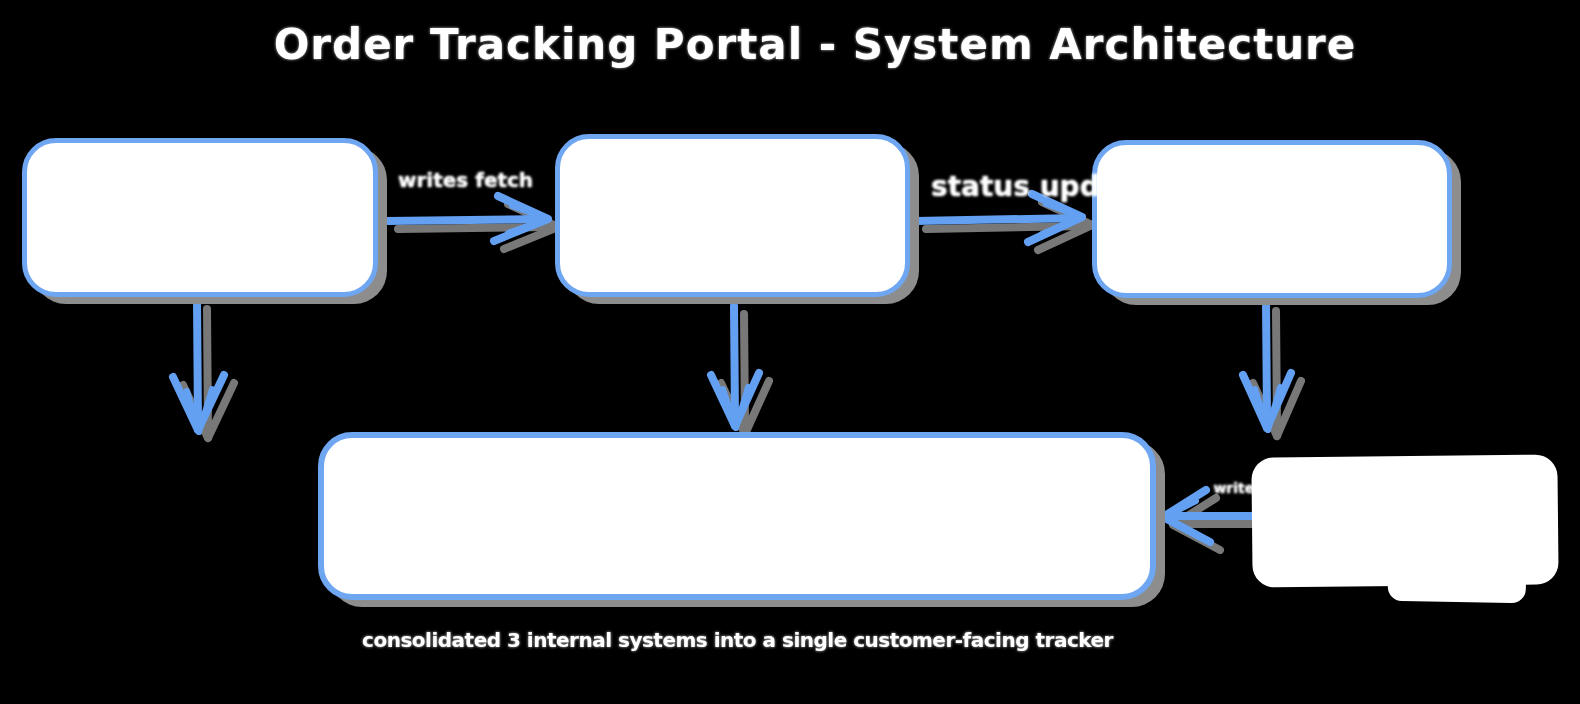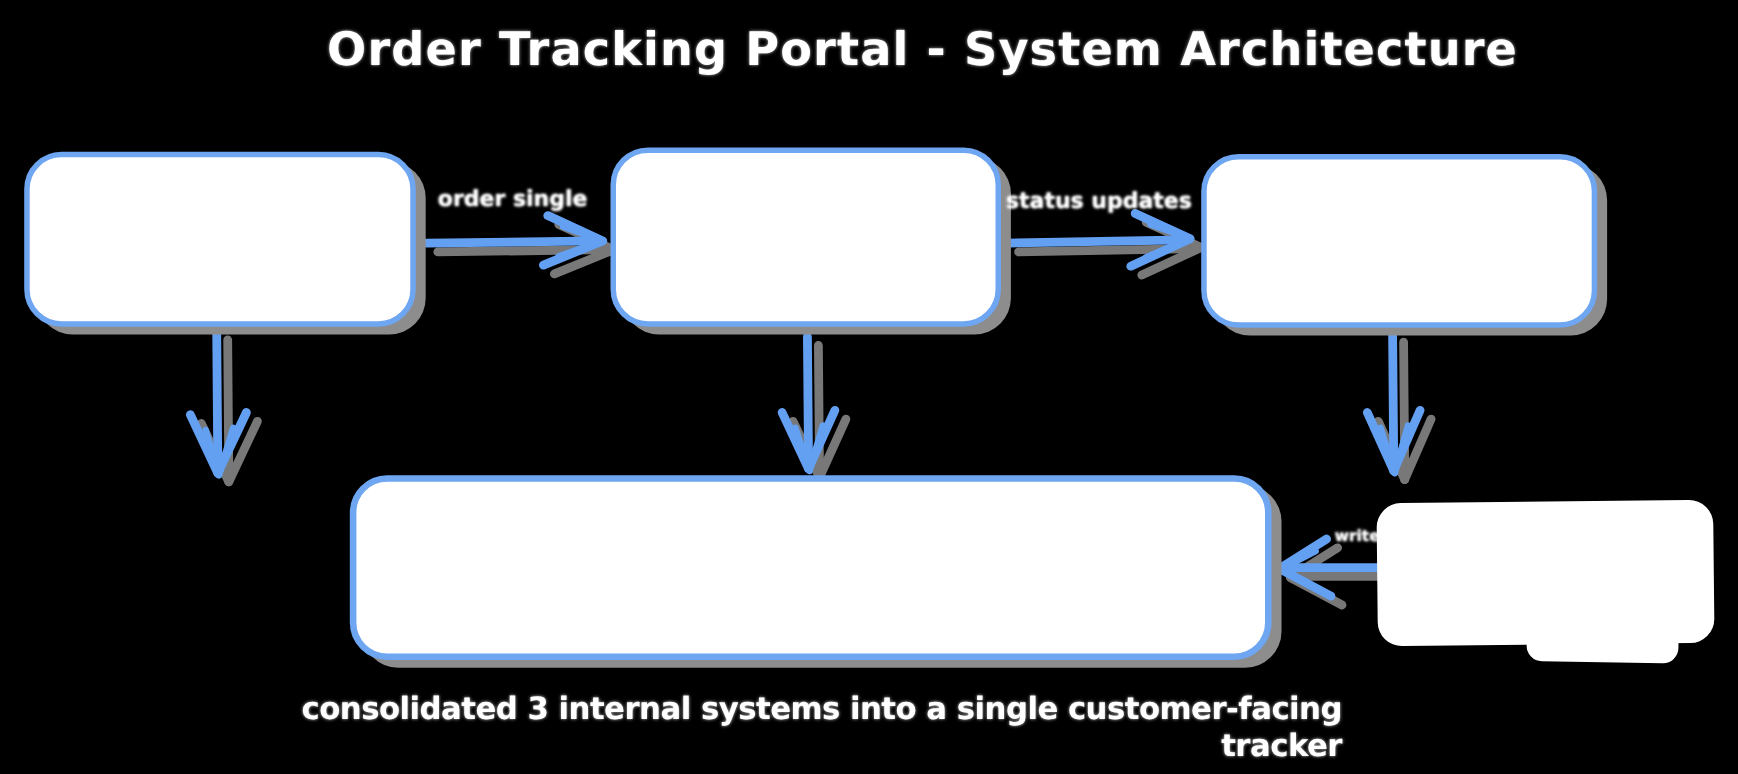--- a/index.html
+++ b/index.html
@@ -14,21 +14,21 @@
   html,body{background:var(--bg);}
   .canvas{
     position:relative;
     width:1580px;height:704px;
     background:var(--bg);
     overflow:hidden;
     font-family:"DejaVu Sans","Liberation Sans",sans-serif;
   }
   .title{
     position:absolute;left:250px;top:20px;width:1130px;
-    text-align:right;
+    text-align:center;
     color:var(--text);
     font-size:42px;font-weight:bold;
     letter-spacing:1px;
     filter:blur(0.6px);
     text-shadow:0 0 3px rgba(255,255,255,0.75);
   }
   .arrows{position:absolute;left:0;top:0;width:1580px;height:704px;}
   .shadow-stroke{stroke:var(--shadow);fill:none;stroke-linecap:round;stroke-linejoin:round;opacity:0.85;}
   .blue-stroke{stroke:var(--blue);fill:none;stroke-linecap:round;stroke-linejoin:round;}
   .box{
@@ -55,27 +55,27 @@
   .lbl{
     position:absolute;
     color:var(--text);
     font-weight:bold;
     text-align:center;
     filter:blur(0.8px);
     text-shadow:0 0 2px rgba(255,255,255,0.9);
     white-space:nowrap;
   }
   .lbl1{left:398px;top:168px;width:134px;font-size:20px;}
-  .lbl2{left:910px;top:170px;width:178px;font-size:20px;}
+  .lbl2{left:910px;top:170px;width:178px;font-size:28px;padding-left:21px;}
   .lbl3{left:1194px;top:480px;width:88px;font-size:14px;}
   .caption{
     position:absolute;left:255px;top:628px;width:965px;
-    text-align:right;
+    text-align:center;
     color:var(--text);
-    font-size:28px;font-weight:bold;
+    font-size:20px;font-weight:bold;
     letter-spacing:-0.5px;
     filter:blur(0.7px);
     text-shadow:0 0 3px rgba(255,255,255,0.8);
   }
 </style>
 </head>
 <body>
 
 <div class="canvas">
 
@@ -141,19 +141,19 @@
     </g>
   </svg>
 
   <div class="box box1"></div>
   <div class="box box2"></div>
   <div class="box box3"></div>
   <div class="box boxdb"></div>
   <div class="blob"></div>
   <div class="blob2"></div>
 
-  <div class="lbl lbl1">order single</div>
+  <div class="lbl lbl1">writes fetch</div>
   <div class="lbl lbl2">status updates</div>
   <div class="lbl lbl3">writes</div>
 
   <div class="caption">consolidated 3 internal systems into a single customer-facing tracker</div>
 
 </div>
 
 </body></html>

